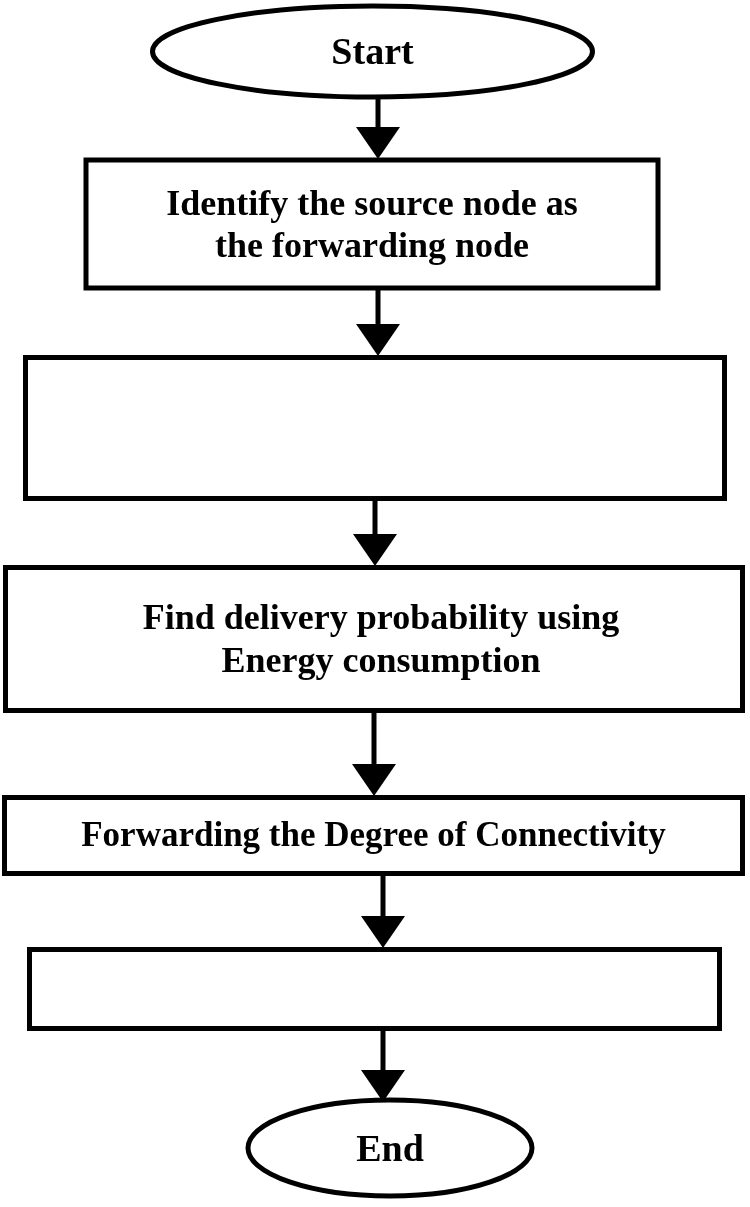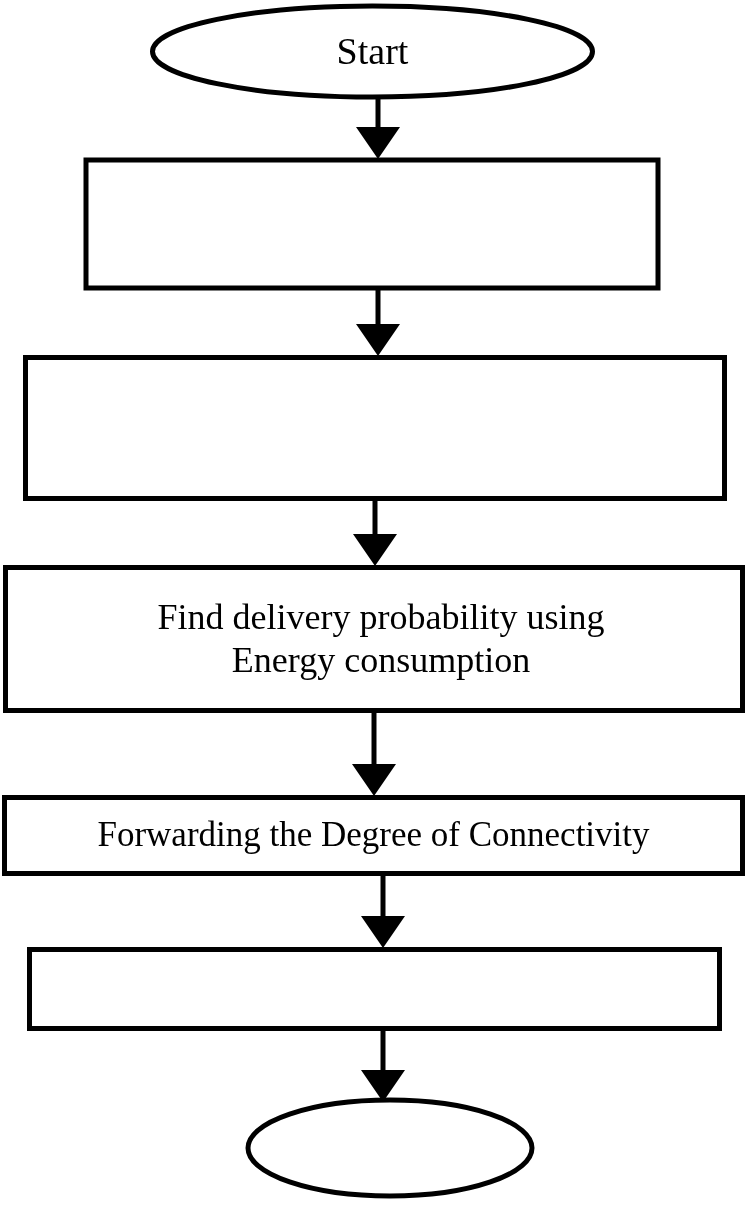--- a/index.html
+++ b/index.html
@@ -29,20 +29,21 @@
   .node-text {
     position: absolute;
     display: flex;
     align-items: center;
     justify-content: center;
     text-align: center;
     line-height: 1.18;
     color: #000000;
     pointer-events: none;
     white-space: pre-line;
+    font-weight: bold;
   }
   .terminal-text { font-size: 38px; }
   .process-text { font-size: 36px; }
   .process-text-wide { font-size: 35px; }
 </style>
 </head>
 <body>
 
 <div id="flowchart">
 
@@ -75,22 +76,25 @@
 
     <line x1="374" y1="713" x2="374" y2="790" stroke="#000000" stroke-width="5" marker-end="url(#arrowhead)"></line>
 
     <line x1="383" y1="876" x2="383" y2="942" stroke="#000000" stroke-width="5" marker-end="url(#arrowhead)"></line>
 
     <line x1="383" y1="1030" x2="383" y2="1096" stroke="#000000" stroke-width="5" marker-end="url(#arrowhead)"></line>
   </svg>
 
   <div class="node-text terminal-text" style="left:152px; top:6px; width:441px; height:91px;">Start</div>
 
+  <div class="node-text process-text" style="left:86px; top:160px; width:572px; height:128px;">Identify the source node as
+the forwarding node</div>
 
 
   <div class="node-text process-text" style="left:12px; top:567px; width:738px; height:143px;">Find delivery probability using
 Energy consumption</div>
 
   <div class="node-text process-text-wide" style="left:4px; top:797px; width:739px; height:76px;">Forwarding the Degree of Connectivity</div>
 
 
+  <div class="node-text terminal-text" style="left:248px; top:1100px; width:284px; height:96px;">End</div>
 
 </div>
 
 </body></html>

